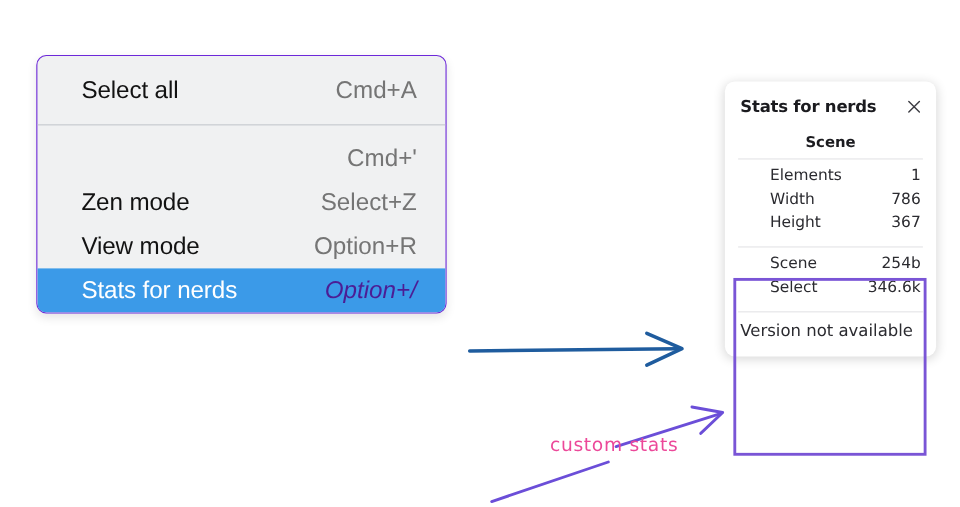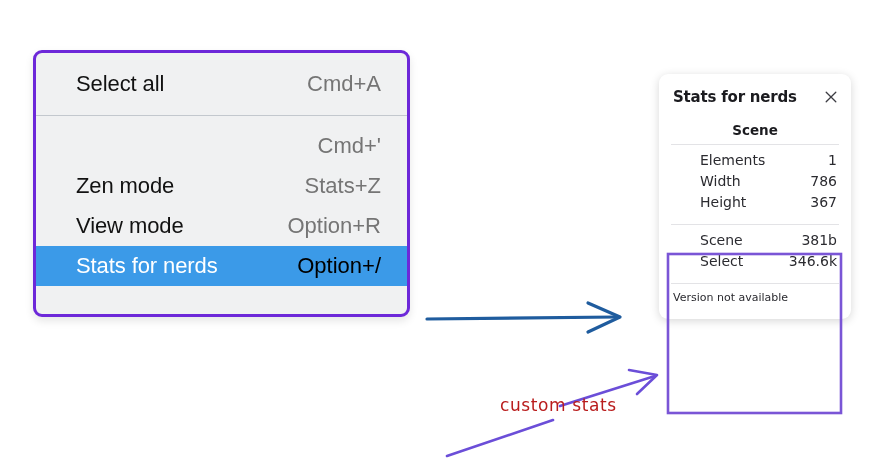--- a/index.html
+++ b/index.html
@@ -15,25 +15,25 @@
     overflow: hidden;
   }
 
   
   #context-menu {
     position: absolute;
     left: 33px;
     top: 50px;
     width: 371px;
     background: #f0f1f2;
-    border: 3px solid #6d28d9;
+    border: 1px solid #6d28d9;
     border-radius: 9px;
     box-shadow: 0 4px 9px rgba(0,0,0,0.10);
     overflow: hidden;
-    padding-bottom: 28px;
+    padding-bottom: 0;
   }
   #context-menu .menu-top-pad { height: 11px; }
 
   .menu-item {
     display: flex;
     align-items: center;
     height: 40px;
     padding: 0 26px 0 40px;
     box-sizing: border-box;
     color: #121212;
@@ -46,21 +46,21 @@
   .menu-item .mi-shortcut {
     margin-left: auto;
     font-size: 22px;
     color: #757575;
     white-space: nowrap;
   }
   .menu-item.selected {
     background: #3b9ae8;
   }
   .menu-item.selected .mi-label { color: #ffffff; }
-  .menu-item.selected .mi-shortcut { color: #000000; }
+  .menu-item.selected .mi-shortcut { color: #4c1d95; font-style: italic; }
 
   .menu-separator {
     height: 1px;
     background: #c3c8ce;
     margin: 11px 0 10px 0;
   }
 
   
   #stats-panel {
     position: absolute;
@@ -111,40 +111,40 @@
   .stat-row {
     display: flex;
     align-items: center;
     font-size: 14px;
     color: #2b2b30;
     padding: 2.5px 14px;
     margin-left: 27px;
   }
   .stat-row .sr-value { margin-left: auto; }
   .stat-note {
-    font-size: 11px;
+    font-size: 15px;
     color: #2b2b30;
     padding: 3px 14px;
   }
   .section-gap { height: 12px; }
 
   
   #annotation-layer {
     position: absolute;
     left: 0; top: 0;
     width: 873px; height: 461px;
     pointer-events: none;
   }
   #annotation-text {
     position: absolute;
     left: 500px;
     top: 395px;
     font-family: "DejaVu Sans", sans-serif;
     font-size: 17px;
-    color: #b91c1c;
+    color: #ec4899;
     letter-spacing: 0.6px;
     white-space: nowrap;
     text-align: center;
   }
 </style>
 </head>
 <body>
 
 <div id="context-menu">
   <div class="menu-top-pad"></div>
@@ -155,21 +155,21 @@
   </div>
 
   <div class="menu-separator"></div>
 
   <div class="menu-item">
     <span class="mi-shortcut">Cmd+'</span>
   </div>
 
   <div class="menu-item">
     <span class="mi-label">Zen mode</span>
-    <span class="mi-shortcut">Stats+Z</span>
+    <span class="mi-shortcut">Select+Z</span>
   </div>
 
   <div class="menu-item">
     <span class="mi-label">View mode</span>
     <span class="mi-shortcut">Option+R</span>
   </div>
 
   <div class="menu-item selected">
     <span class="mi-label">Stats for nerds</span>
     <span class="mi-shortcut">Option+/</span>
@@ -202,21 +202,21 @@
     <span class="sr-label">Height</span>
     <span class="sr-value">367</span>
   </div>
 
   <div class="section-gap"></div>
 
   <div class="section-rule"></div>
 
   <div class="stat-row">
     <span class="sr-label">Scene</span>
-    <span class="sr-value">381b</span>
+    <span class="sr-value">254b</span>
   </div>
   <div class="stat-row">
     <span class="sr-label">Select</span>
     <span class="sr-value">346.6k</span>
   </div>
 
   <div class="section-gap"></div>
 
   <div class="section-rule"></div>
   <div class="stat-note">Version not available</div>

